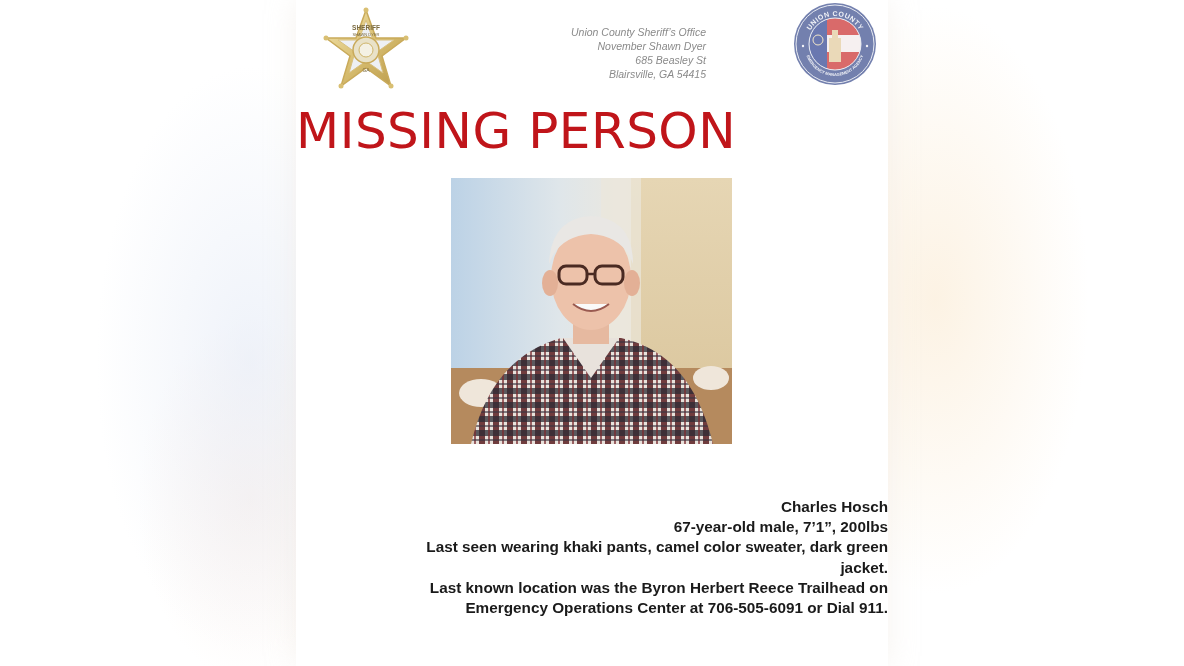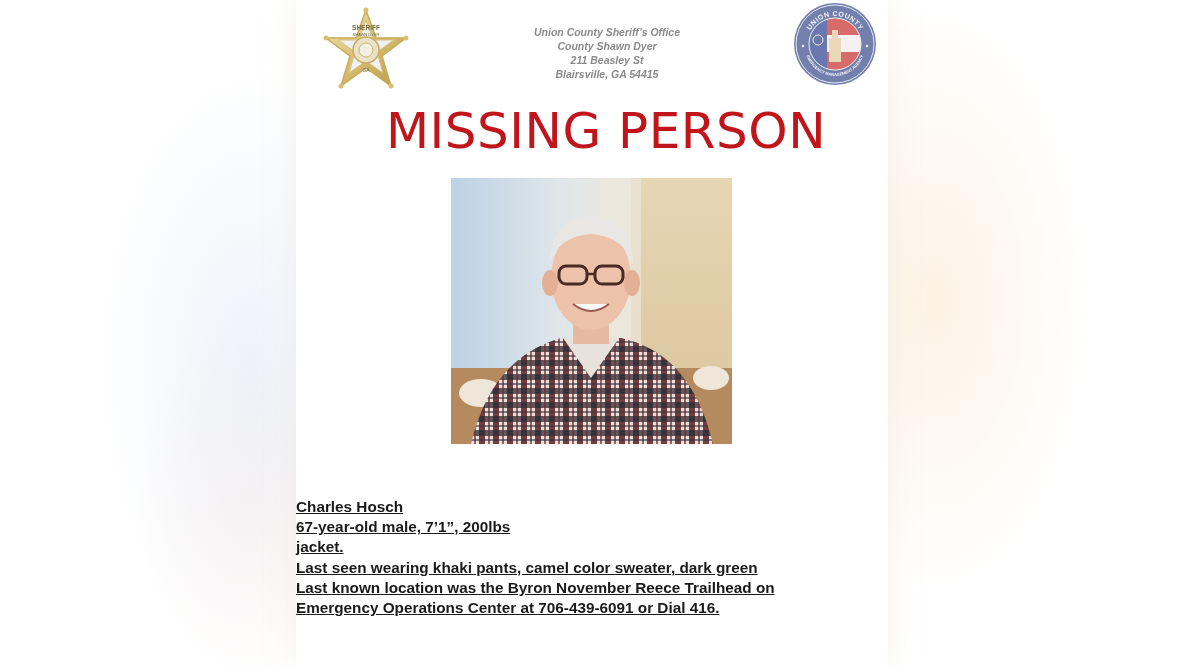--- a/index.html
+++ b/index.html
@@ -41,38 +41,37 @@
     
     .seal {
       position: absolute;
       left: 497px;
       top: 2px;
       width: 84px;
       height: 84px;
     }
     .office {
       position: absolute;
-      left: 206px;
+      left: 200px;
       top: 25px;
       width: 210px;
-      text-align: center;
+      text-align: right;
       font-family: "Liberation Sans", sans-serif;
       font-style: italic;
-      font-weight: bold;
+      font-weight: normal;
       font-size: 10.5px;
       line-height: 14px;
       color: #8a8a8a;
     }
     .office div { white-space: nowrap; }
     .title {
       position: absolute;
       left: 0;
       top: 98px;
       width: 620px;
-      text-align: center;
       font-family: "DejaVu Sans", sans-serif;
       font-size: 50px;
       font-weight: normal;
       letter-spacing: 0.5px;
       color: #c0151a;
       line-height: 66px;
     }
     .photo {
       position: absolute;
       left: 155px;
@@ -80,27 +79,26 @@
       width: 281px;
       height: 266px;
       overflow: hidden;
       background: #d8c7a0;
     }
     .details {
       position: absolute;
       left: 0;
       top: 497px;
       width: 592px;
-      text-align: left;
+      text-align: right;
       font-family: "Liberation Sans", sans-serif;
       font-weight: bold;
       font-size: 15.3px;
       line-height: 20.2px;
       color: #1a1a1a;
-      text-decoration: underline;
     }
     .details div { white-space: nowrap; }
   </style>
 </head>
 <body>
 
 <div class="stage">
   <div class="page">
 
     <div class="badge">
@@ -122,22 +120,22 @@
         <circle cx="71" cy="80" r="2.5" fill="#d9bf72"></circle>
         <circle cx="21" cy="80" r="2.5" fill="#d9bf72"></circle>
         <text x="46" y="24" text-anchor="middle" font-family="Liberation Sans, sans-serif" font-size="6.5" font-weight="bold" fill="#7a6a40">SHERIFF</text>
         <text x="46" y="30" text-anchor="middle" font-family="Liberation Sans, sans-serif" font-size="4" fill="#7a6a40">SHAWN DYER</text>
         <text x="46" y="66" text-anchor="middle" font-family="Liberation Sans, sans-serif" font-size="5" fill="#7a6a40">GA</text>
       </svg>
     </div>
 
     <div class="office">
       <div>Union County Sheriff’s Office</div>
-      <div>County Shawn Dyer</div>
-      <div>211 Beasley St</div>
+      <div>November Shawn Dyer</div>
+      <div>685 Beasley St</div>
       <div>Blairsville, GA 54415</div>
     </div>
 
     <div class="seal">
       <svg width="84" height="84" viewBox="0 0 84 84">
         <defs>
           <path id="arcTop" d="M 14 42 A 28 28 0 0 1 70 42"></path>
           <path id="arcBot" d="M 12 44 A 30 30 0 0 0 72 44"></path>
           <clipPath id="innerClip">
               <circle cx="42" cy="42" r="26"></circle>
@@ -213,20 +211,20 @@
         <rect x="144" y="88" width="28" height="18" rx="7" fill="none" stroke="#4a2a22" stroke-width="3"></rect>
         <line x1="136" y1="96" x2="144" y2="96" stroke="#4a2a22" stroke-width="2.5"></line>
 
         <path d="M 122 126 Q 140 140 158 126" fill="#fafafa" stroke="#9a5a50" stroke-width="2"></path>
       </svg>
     </div>
 
     <div class="details">
       <div>Charles Hosch</div>
       <div>67-year-old male, 7’1”, 200lbs</div>
+      <div>Last seen wearing khaki pants, camel color sweater, dark green</div>
       <div>jacket.</div>
-      <div>Last seen wearing khaki pants, camel color sweater, dark green</div>
-      <div>Last known location was the Byron November Reece Trailhead on</div>
-      <div>Emergency Operations Center at 706-439-6091 or Dial 416.</div>
+      <div>Last known location was the Byron Herbert Reece Trailhead on</div>
+      <div>Emergency Operations Center at 706-505-6091 or Dial 911.</div>
     </div>
 
   </div>
 </div>
 
 </body></html>

